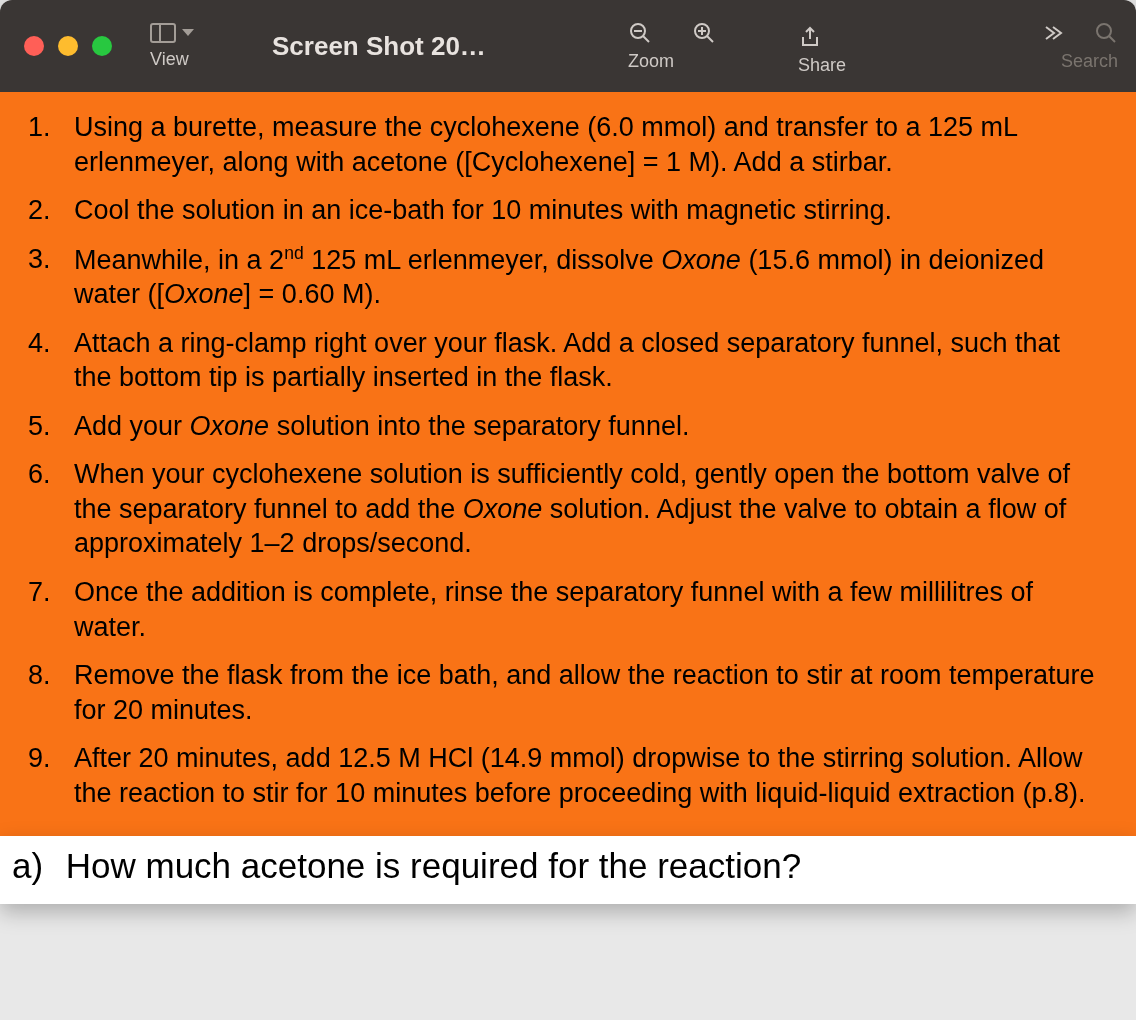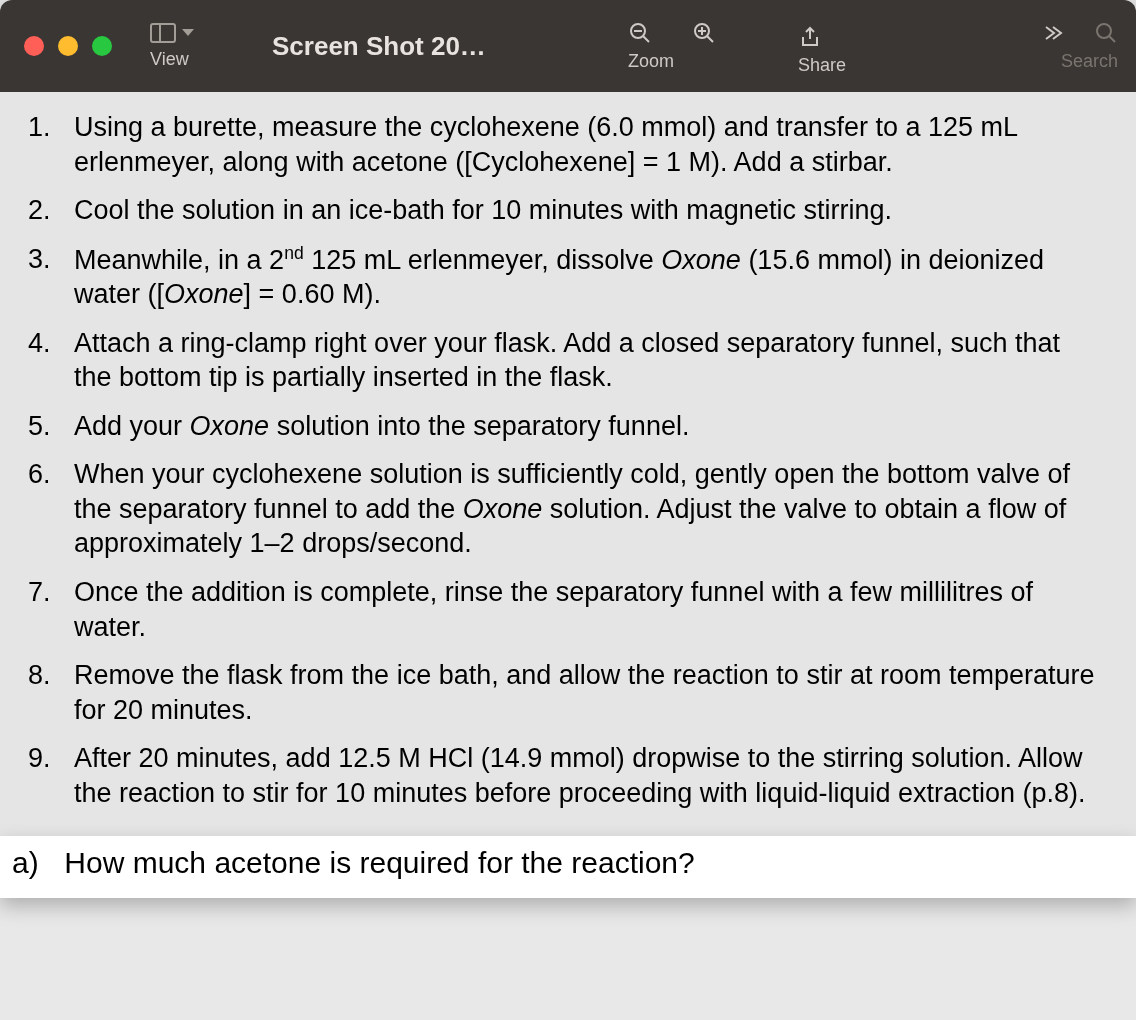--- a/index.html
+++ b/index.html
@@ -121,21 +121,21 @@
       width: 24px;
       height: 24px;
       stroke: #cfcac6;
       stroke-width: 2;
       fill: none;
     }
     .icon-svg-dim {
       stroke: #7a746e;
     }
     .content {
-      background: #e5e5e5;
+      background: #f97316;
       padding: 18px 40px 12px 28px;
     }
     ol.steps {
       list-style: none;
       counter-reset: step;
     }
     ol.steps > li {
       counter-increment: step;
       position: relative;
       padding-left: 46px;
@@ -154,21 +154,21 @@
     .sup {
       font-size: 0.65em;
       vertical-align: super;
     }
     .italic {
       font-style: italic;
     }
     .question-row {
       background: #fff;
       padding: 10px 28px 18px 12px;
-      font-size: 30px;
+      font-size: 35px;
       color: #000;
       box-shadow: 0 8px 20px rgba(0,0,0,0.25);
     }
     .question-row .qlabel {
       display: inline-block;
       width: 44px;
     }
   </style>
 </head>
 <body>

